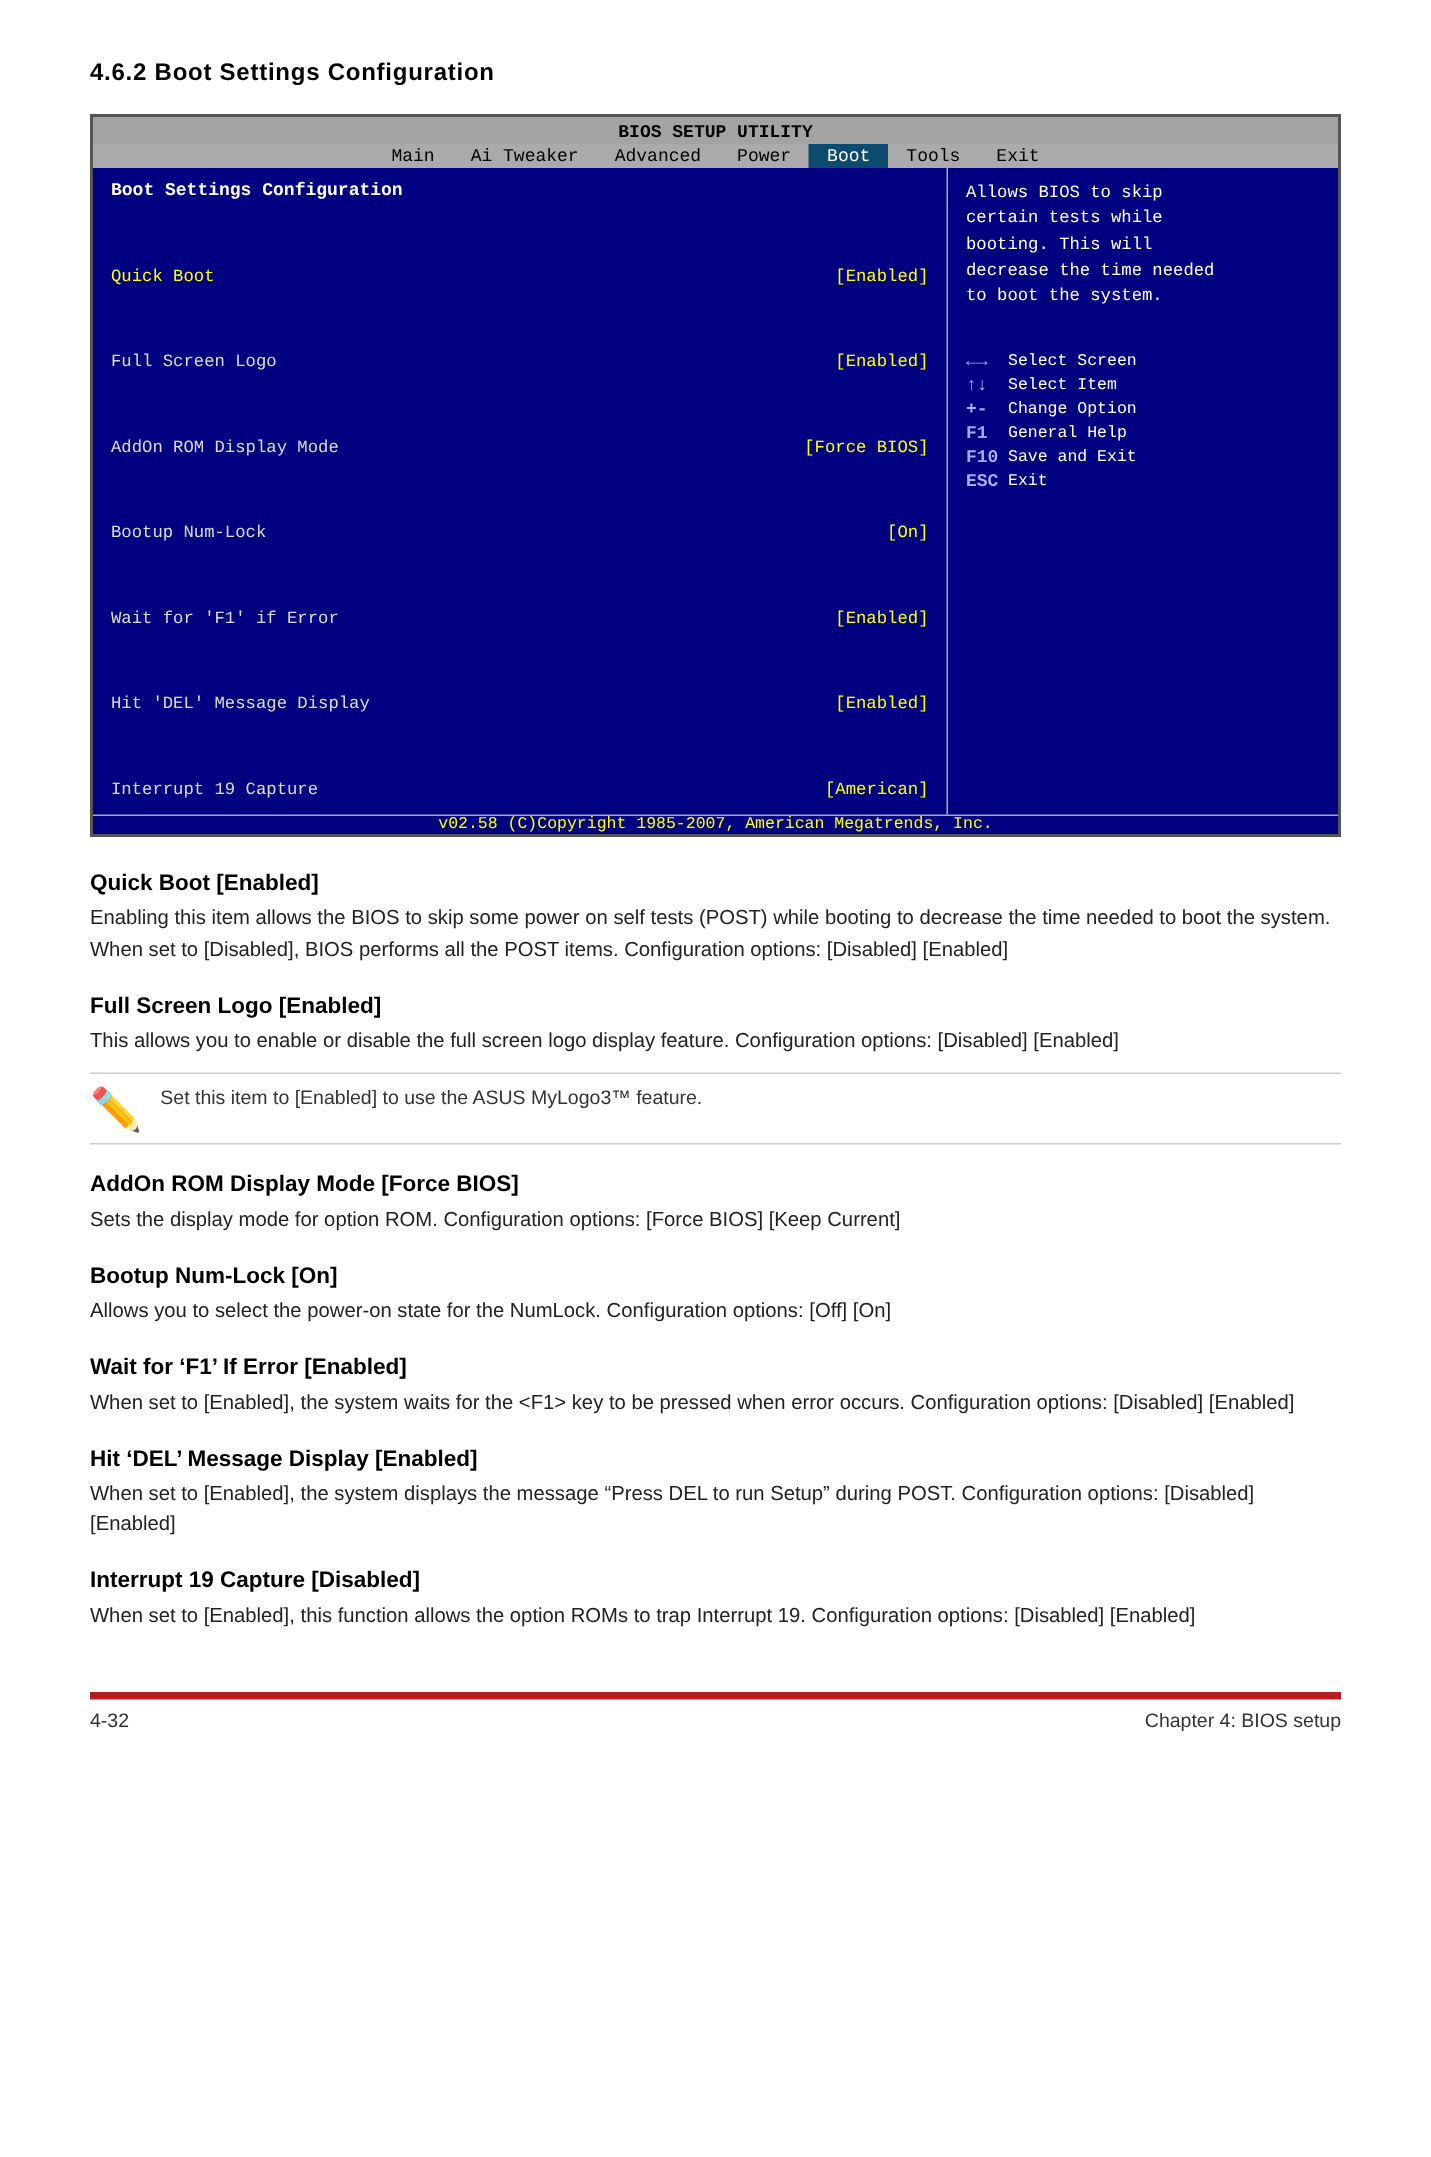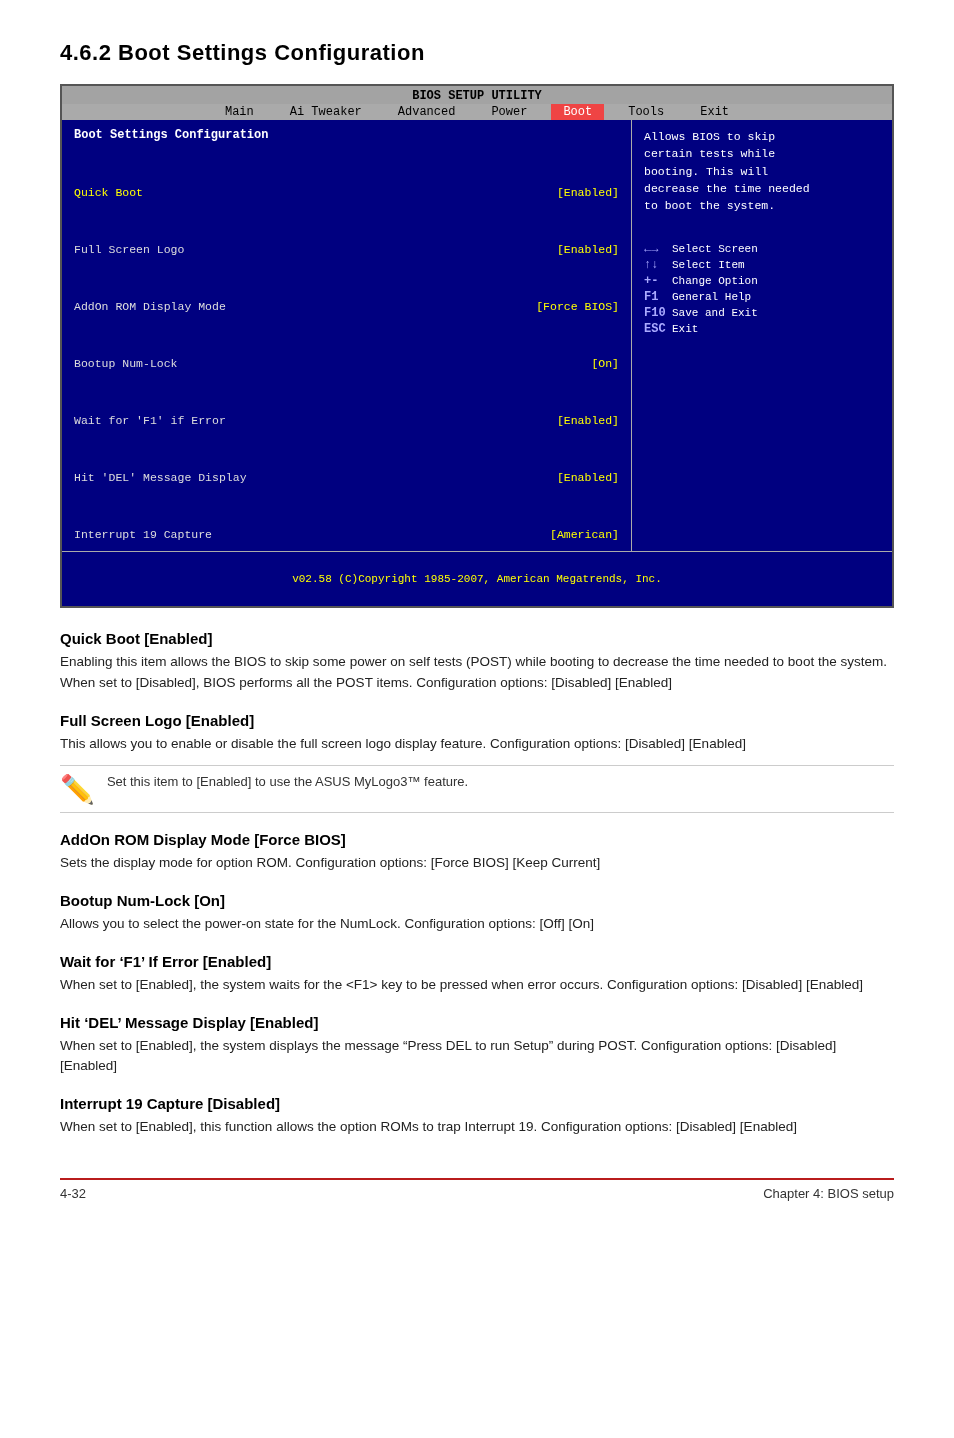--- a/index.html
+++ b/index.html
@@ -6,21 +6,21 @@
     body {
       font-family: Arial, sans-serif;
       font-size: 14px;
       background: #fff;
       color: #000;
       width: 954px;
       min-height: 1438px;
       padding: 40px 60px 40px 60px;
     }
     .page-title {
-      font-size: 22px;
+      font-size: 16px;
       font-weight: bold;
       margin-bottom: 18px;
       letter-spacing: 0.5px;
     }
     .bios-screen {
       border: 2px solid #555;
       background: #000080;
       color: #fff;
       font-family: 'Courier New', monospace;
       font-size: 12px;
@@ -33,30 +33,30 @@
       text-align: center;
       padding: 3px 0 1px 0;
       font-family: 'Courier New', monospace;
       font-size: 12px;
       font-weight: bold;
     }
     .bios-tabs {
       background: #aaa;
       display: flex;
       justify-content: center;
-      gap: 12px;
+      gap: 0;
     }
     .bios-tab {
       padding: 1px 12px;
       font-family: 'Courier New', monospace;
       font-size: 12px;
       color: #000;
     }
     .bios-tab.active {
-      background: #ef4444;
+      background: #0c4a6e;
       color: #fff;
       text-align: center;
     }
     .bios-body {
       display: flex;
       min-height: 230px;
     }
     .bios-left {
       flex: 1;
       padding: 8px 12px;
@@ -122,21 +122,21 @@
       font-weight: bold;
       font-size: 12px;
     }
     .bios-key-desc {
       color: #fff;
     }
     .bios-footer {
       background: #000080;
       border-top: 1px solid #aaa;
       text-align: center;
-      padding: 21px 0;
+      padding: 0 0;
       font-family: 'Courier New', monospace;
       font-size: 11px;
       color: #ff0;
     }
     .section-heading {
       font-size: 15px;
       font-weight: bold;
       margin-top: 18px;
       margin-bottom: 5px;
     }
@@ -165,21 +165,21 @@
     .note-text {
       font-size: 13px;
       color: #333;
     }
     .page-footer {
       display: flex;
       justify-content: space-between;
       margin-top: 40px;
       font-size: 13px;
       color: #333;
-      border-top: 2px solid #b91c1c;
+      border-top: 5px solid #b91c1c;
       padding-top: 6px;
     }
   </style>
 </head>
 <body>
 
 <h1 class="page-title">4.6.2  Boot Settings Configuration</h1>
 
 <div class="bios-screen">
   <div class="bios-header">BIOS SETUP UTILITY</div>

